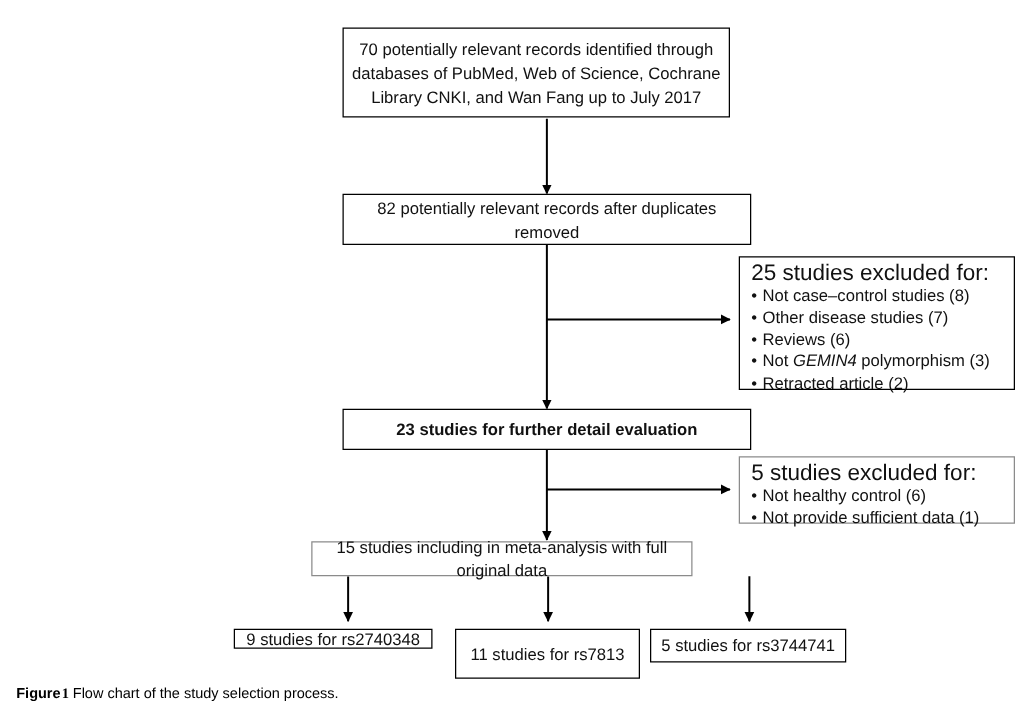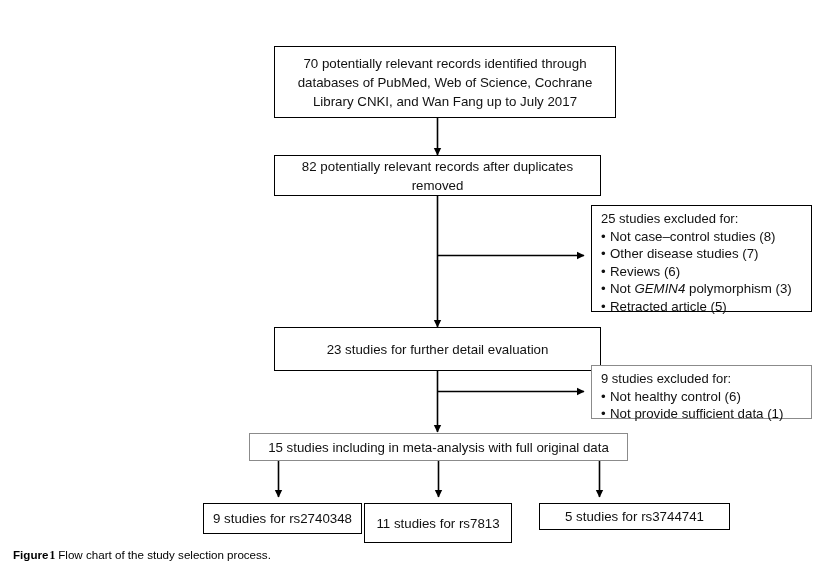--- a/index.html
+++ b/index.html
@@ -37,21 +37,21 @@
   }
   .box.gray {
     border: 1.3px solid #8b8b8b;
   }
   .box.listbox {
     display: block;
     text-align: left;
     padding: 4px 8px 4px 9px;
   }
   .lb-title {
-    font-size: 13px;
+    font-size: 18px;
     line-height: 17.6px;
     white-space: nowrap;
   }
   .lb-item {
     font-size: 13.3px;
     line-height: 17.6px;
     white-space: nowrap;
     padding-left: 9px;
     position: relative;
   }
@@ -109,21 +109,21 @@
 
     <line x1="437.5" y1="354" x2="437.5" y2="432" stroke="#000000" stroke-width="1.6" marker-end="url(#arrowhead)"></line>
 
     <line x1="437.5" y1="391.5" x2="584" y2="391.5" stroke="#000000" stroke-width="1.6" marker-end="url(#arrowhead)"></line>
 
     <line x1="278.5" y1="461" x2="278.5" y2="497" stroke="#000000" stroke-width="1.6" marker-end="url(#arrowhead)"></line>
     <line x1="438.5" y1="461" x2="438.5" y2="497" stroke="#000000" stroke-width="1.6" marker-end="url(#arrowhead)"></line>
     <line x1="599.5" y1="461" x2="599.5" y2="497" stroke="#000000" stroke-width="1.6" marker-end="url(#arrowhead)"></line>
   </svg>
 
-  <div class="box" style="left:274px; top:22px; width:342px; height:72px;margin-top:24px;">
+  <div class="box" style="left:274px; top:22px; width:310px; height:72px;">
     <span>70 potentially relevant records identified through databases of PubMed, Web of Science, Cochrane Library CNKI, and Wan Fang up to July 2017</span>
   </div>
 
   <div class="box" style="left:274px; top:155px; width:327px; height:41px;">
     <span>82 potentially relevant records after duplicates removed</span>
   </div>
 
   <div class="box listbox" style="left:591px; top:205px; width:221px; height:107px;">
     <div class="lb-title">25 studies excluded for:</div>
     <div class="lb-item">
@@ -132,51 +132,51 @@
     <div class="lb-item">
       <span class="bullet">•</span><span>Other disease studies (7)</span>
     </div>
     <div class="lb-item">
       <span class="bullet">•</span><span>Reviews (6)</span>
     </div>
     <div class="lb-item">
       <span class="bullet">•</span><span>Not <i>GEMIN4</i> polymorphism (3)</span>
     </div>
     <div class="lb-item">
-      <span class="bullet">•</span><span>Retracted article (5)</span>
+      <span class="bullet">•</span><span>Retracted article (2)</span>
     </div>
   </div>
 
-  <div class="box" style="left:274px; top:327px; width:327px; height:44px;">
+  <div class="box" style="left:274px; top:327px; width:327px; height:33px;font-weight:bold;">
     <span>23 studies for further detail evaluation</span>
   </div>
 
   <div class="box listbox gray" style="left:591px; top:365px; width:221px; height:54px;">
-    <div class="lb-title">9 studies excluded for:</div>
+    <div class="lb-title">5 studies excluded for:</div>
     <div class="lb-item">
       <span class="bullet">•</span><span>Not healthy control (6)</span>
     </div>
     <div class="lb-item">
       <span class="bullet">•</span><span>Not provide sufficient data (1)</span>
     </div>
   </div>
 
-  <div class="box gray" style="left:249px; top:433px; width:379px; height:28px;">
+  <div class="box gray" style="left:249px; top:433px; width:305px; height:28px;">
     <span>15 studies including in meta-analysis with full original data</span>
   </div>
 
-  <div class="box" style="left:203px; top:503px; width:159px; height:31px;">
+  <div class="box" style="left:187px; top:503px; width:159px; height:16px;">
     <span>9 studies for rs2740348</span>
   </div>
 
   <div class="box" style="left:364px; top:503px; width:148px; height:40px;">
     <span>11 studies for rs7813</span>
   </div>
 
-  <div class="box" style="left:539px; top:503px; width:191px; height:27px;">
+  <div class="box" style="left:520px; top:503px; width:157px; height:27px;">
     <span>5 studies for rs3744741</span>
   </div>
 
 </div>
 
 <div class="caption">
   <b>Figure</b><span class="fignum">1</span><span>Flow chart of the study selection process.</span>
 </div>
 
 </body></html>

